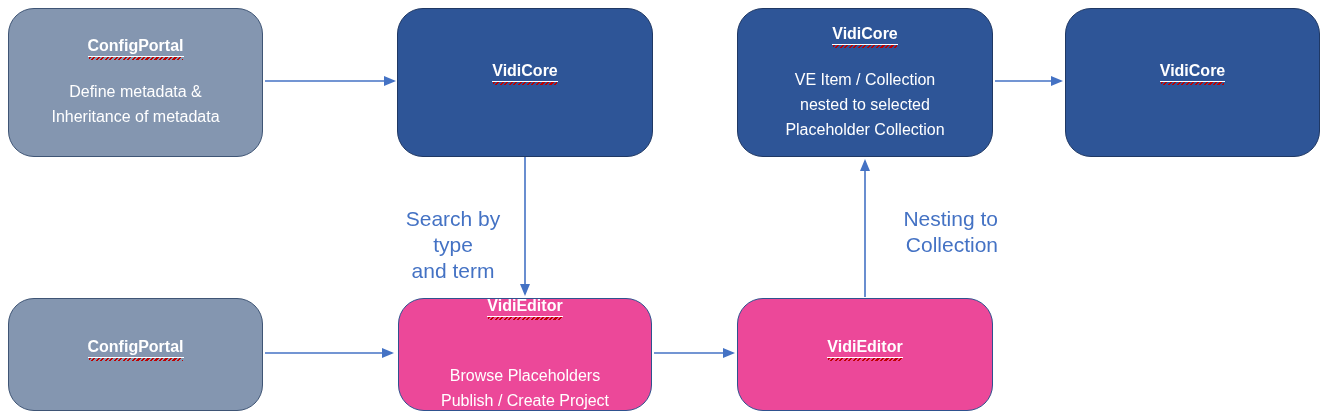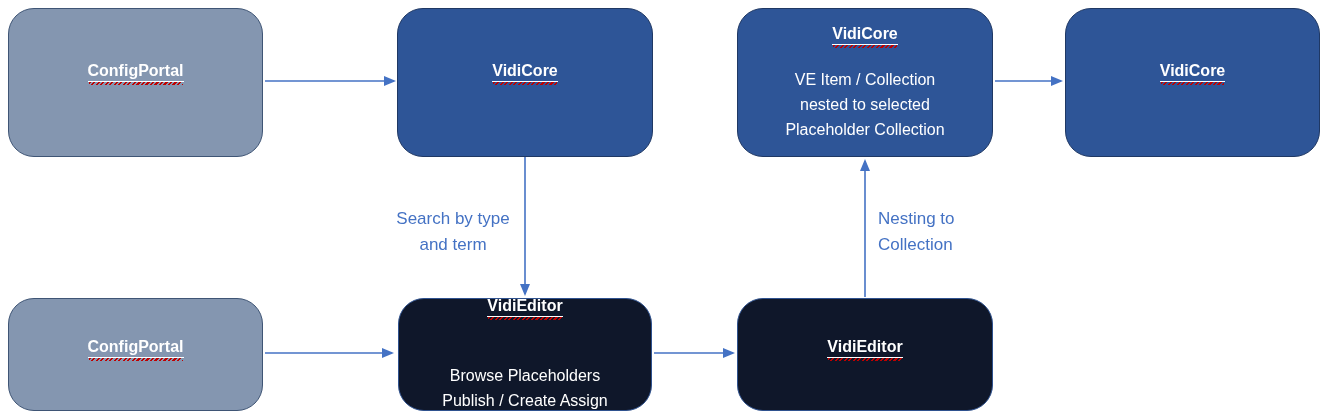--- a/index.html
+++ b/index.html
@@ -21,21 +21,21 @@
     flex-direction: column;
     align-items: center;
     justify-content: center;
     text-align: center;
     padding: 6px 10px;
   }
   .row-top    { top: 8px;   height: 149px; }
   .row-bottom { top: 298px; height: 113px; }
   .gray { background: #8496B0; border-color: #3F5575; }
   .dark { background: #2E5597; border-color: #1F3864; }
-  .blue { background: #0f172a; border-color: #2F528F; gap: 32px; }
+  .blue { background: #ec4899; border-color: #2F528F; gap: 32px; }
 
   .box-title {
     display: inline-block;
     position: relative;
     font-weight: bold;
     font-size: 16px;
     line-height: 19px;
     border-bottom: 1.6px solid #ffffff;
     padding-bottom: 1px;
   }
@@ -53,42 +53,44 @@
 
   .box-body {
     font-size: 16px;
     line-height: 25px;
     white-space: pre-line;
   }
 
   .arrow-label {
     position: absolute;
     color: #4472C4;
-    font-size: 17px;
+    font-size: 21px;
     line-height: 26px;
     white-space: pre-line;
   }
   #search-label  { left: 383px; top: 206px; width: 140px; text-align: center; }
-  #nesting-label { left: 878px; top: 206px; width: 120px; text-align: left; }
+  #nesting-label { left: 878px; top: 206px; width: 120px; text-align: right; }
 
   #arrow-layer {
     position: absolute;
     left: 0; top: 0;
     width: 1327px;
     height: 418px;
     pointer-events: none;
   }
 </style>
 </head>
 <body>
 
 <div id="canvas">
 
   <div class="box gray row-top" style="left:8px; width:255px;">
     <span class="box-title">ConfigPortal</span>
+    <div class="box-body">Define metadata &amp;
+Inheritance of metadata</div>
   </div>
 
   <div class="box dark row-top" style="left:397px; width:256px;">
     <span class="box-title">VidiCore</span>
   </div>
 
   <div class="box dark row-top" style="left:737px; width:256px;">
     <span class="box-title">VidiCore</span>
     <div class="box-body">VE Item / Collection
 nested to selected
@@ -99,21 +101,21 @@
     <span class="box-title">VidiCore</span>
   </div>
 
   <div class="box gray row-bottom" style="left:8px; width:255px;">
     <span class="box-title">ConfigPortal</span>
   </div>
 
   <div class="box blue row-bottom" style="left:398px; width:254px;">
     <span class="box-title">VidiEditor</span>
     <div class="box-body">Browse Placeholders
-Publish / Create Assign</div>
+Publish / Create Project</div>
   </div>
 
   <div class="box blue row-bottom" style="left:737px; width:256px;">
     <span class="box-title">VidiEditor</span>
   </div>
 
   <svg id="arrow-layer" viewBox="0 0 1327 418">
     <defs>
       <marker id="ah" markerUnits="userSpaceOnUse" markerWidth="12" markerHeight="10" refX="10" refY="5" orient="auto">
         <path d="M0,0 L12,5 L0,10 z" fill="#4472C4"></path>

